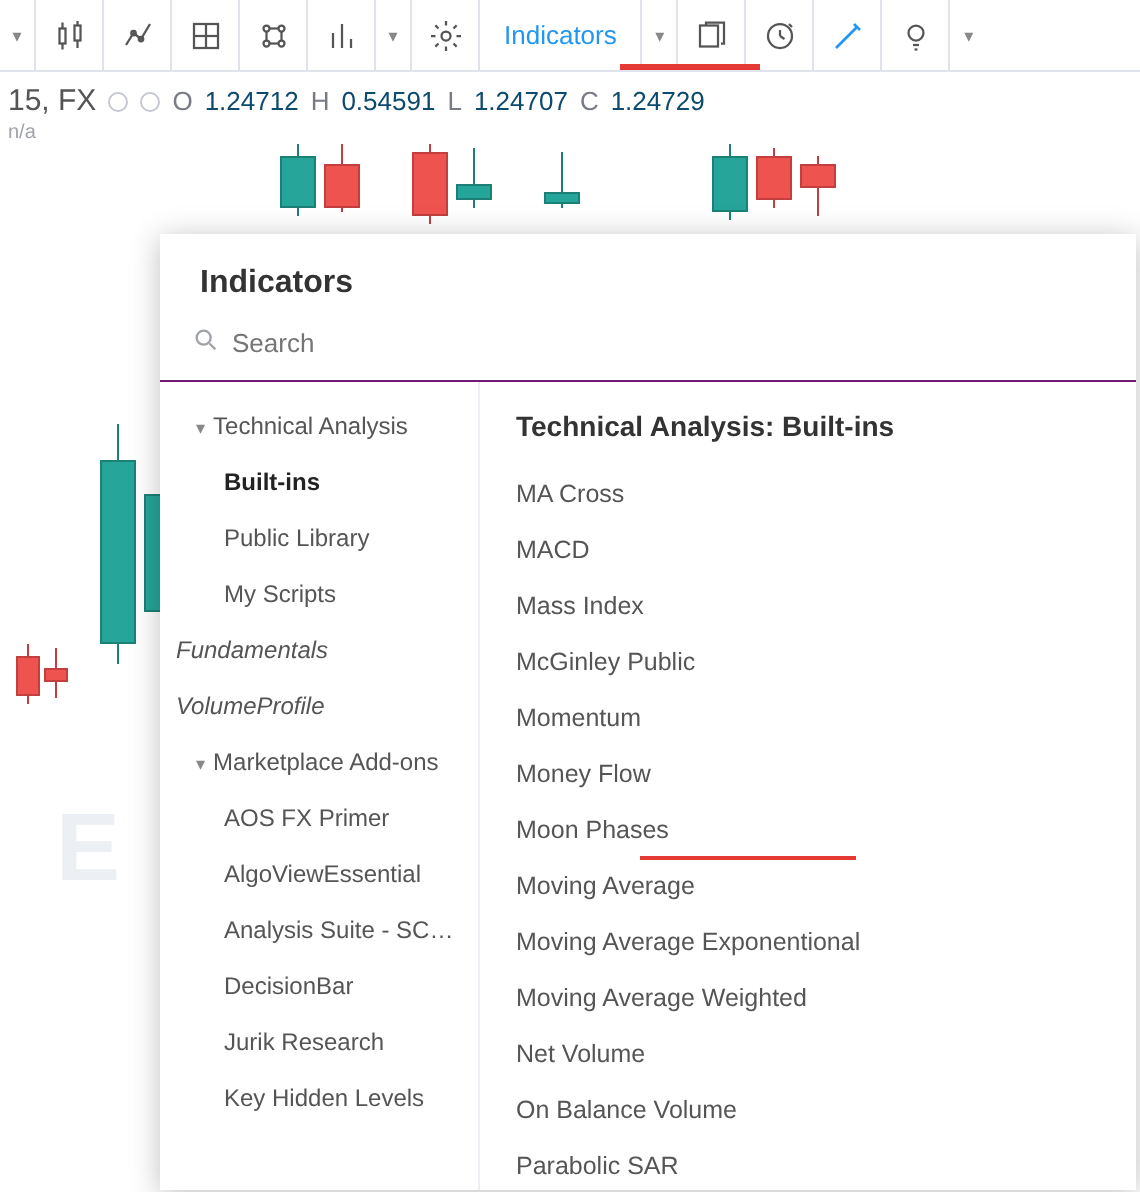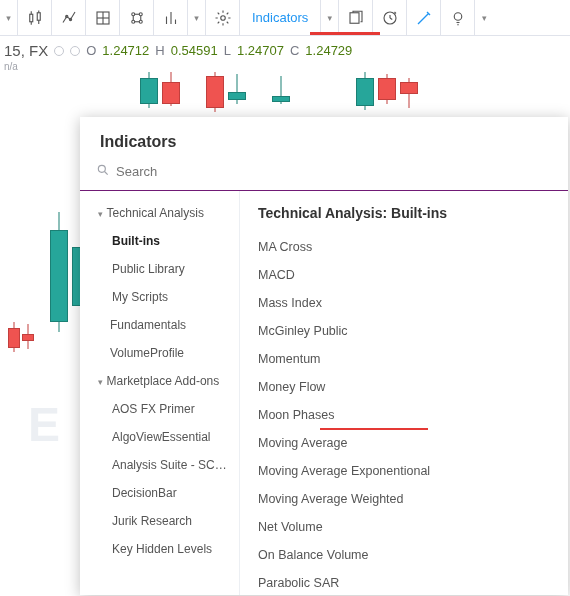--- a/index.html
+++ b/index.html
@@ -45,21 +45,21 @@
   
   .ohlc-row {
     display: flex;
     align-items: center;
     gap: 6px;
     padding: 6px 4px 0 4px;
     font-size: 13px;
     color: #787b86;
   }
   .ohlc-row .sym-text { color: #555; font-size: 15px; }
-  .ohlc-val { color: #4d7c0f; }
+  .ohlc-val { color: #0c4a6e; }
   .eyedot { display:inline-block; width:10px; height:10px; border:1px solid #c5c8d0; border-radius:50%; }
   .na-row { padding: 2px 4px 0 4px; font-size: 10px; color: #a0a3ab; }
 
   
   .chart-area {
     position: relative;
     height: 520px;
     background: #fff;
   }
   .candle {
@@ -150,21 +150,21 @@
     text-overflow: ellipsis;
   }
   .nav-item.group::before {
     content: "▾";
     font-size: 9px;
     color: #888;
     margin-right: 4px;
   }
   .nav-item.sub { padding-left: 32px; }
   .nav-item.active { font-weight: 700; color: #222; }
-  .nav-item.flat { padding-left: 30px; }
+  .nav-item.flat { padding-left: 8px; font-style: italic; }
 
   .list-pane {
     flex: 1;
     overflow-y: auto;
     padding: 14px 18px;
   }
   .list-heading {
     font-size: 14px;
     font-weight: 700;
     color: #333;

